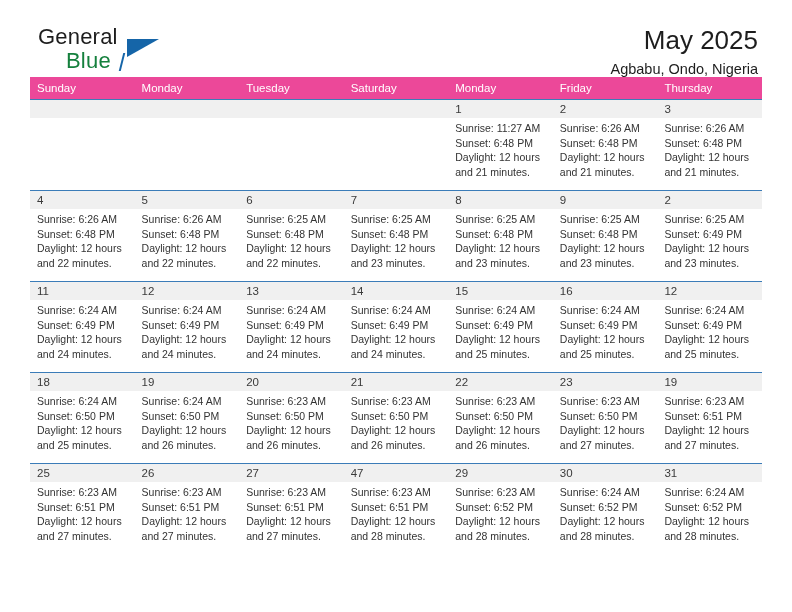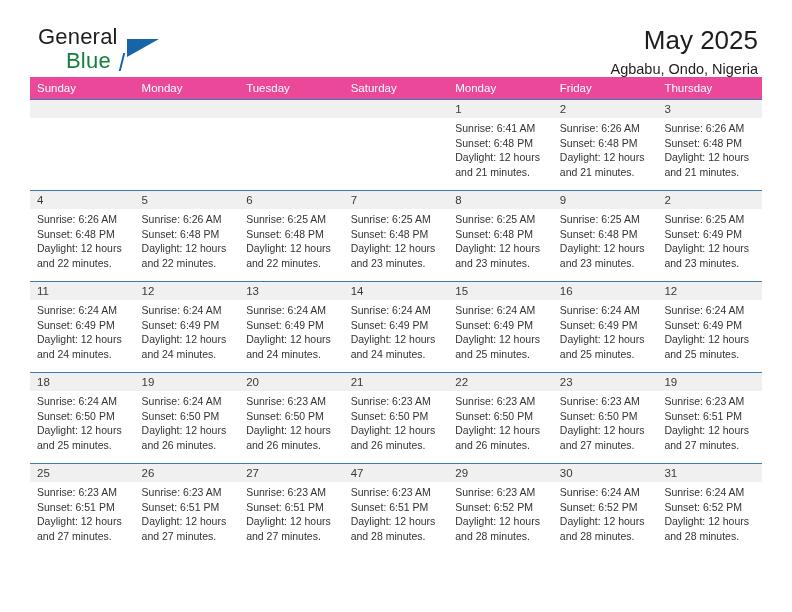--- a/index.html
+++ b/index.html
@@ -181,21 +181,21 @@
           </td>
           <td class="empty">
             <span class="daynum"></span>
           </td>
           <td class="empty">
             <span class="daynum"></span>
           </td>
           <td>
             <span class="daynum">1</span>
             <div class="cell-body">
-              <div class="cell-line">Sunrise: 6:41 AM</div>
+              <div class="cell-line">Sunrise: 11:27 AM</div>
               <div class="cell-line">Sunset: 6:48 PM</div>
               <div class="cell-line">Daylight: 12 hours</div>
               <div class="cell-line">and 21 minutes.</div>
             </div>
           </td>
           <td>
             <span class="daynum">2</span>
             <div class="cell-body">
               <div class="cell-line">Sunrise: 6:26 AM</div>
               <div class="cell-line">Sunset: 6:48 PM</div>

